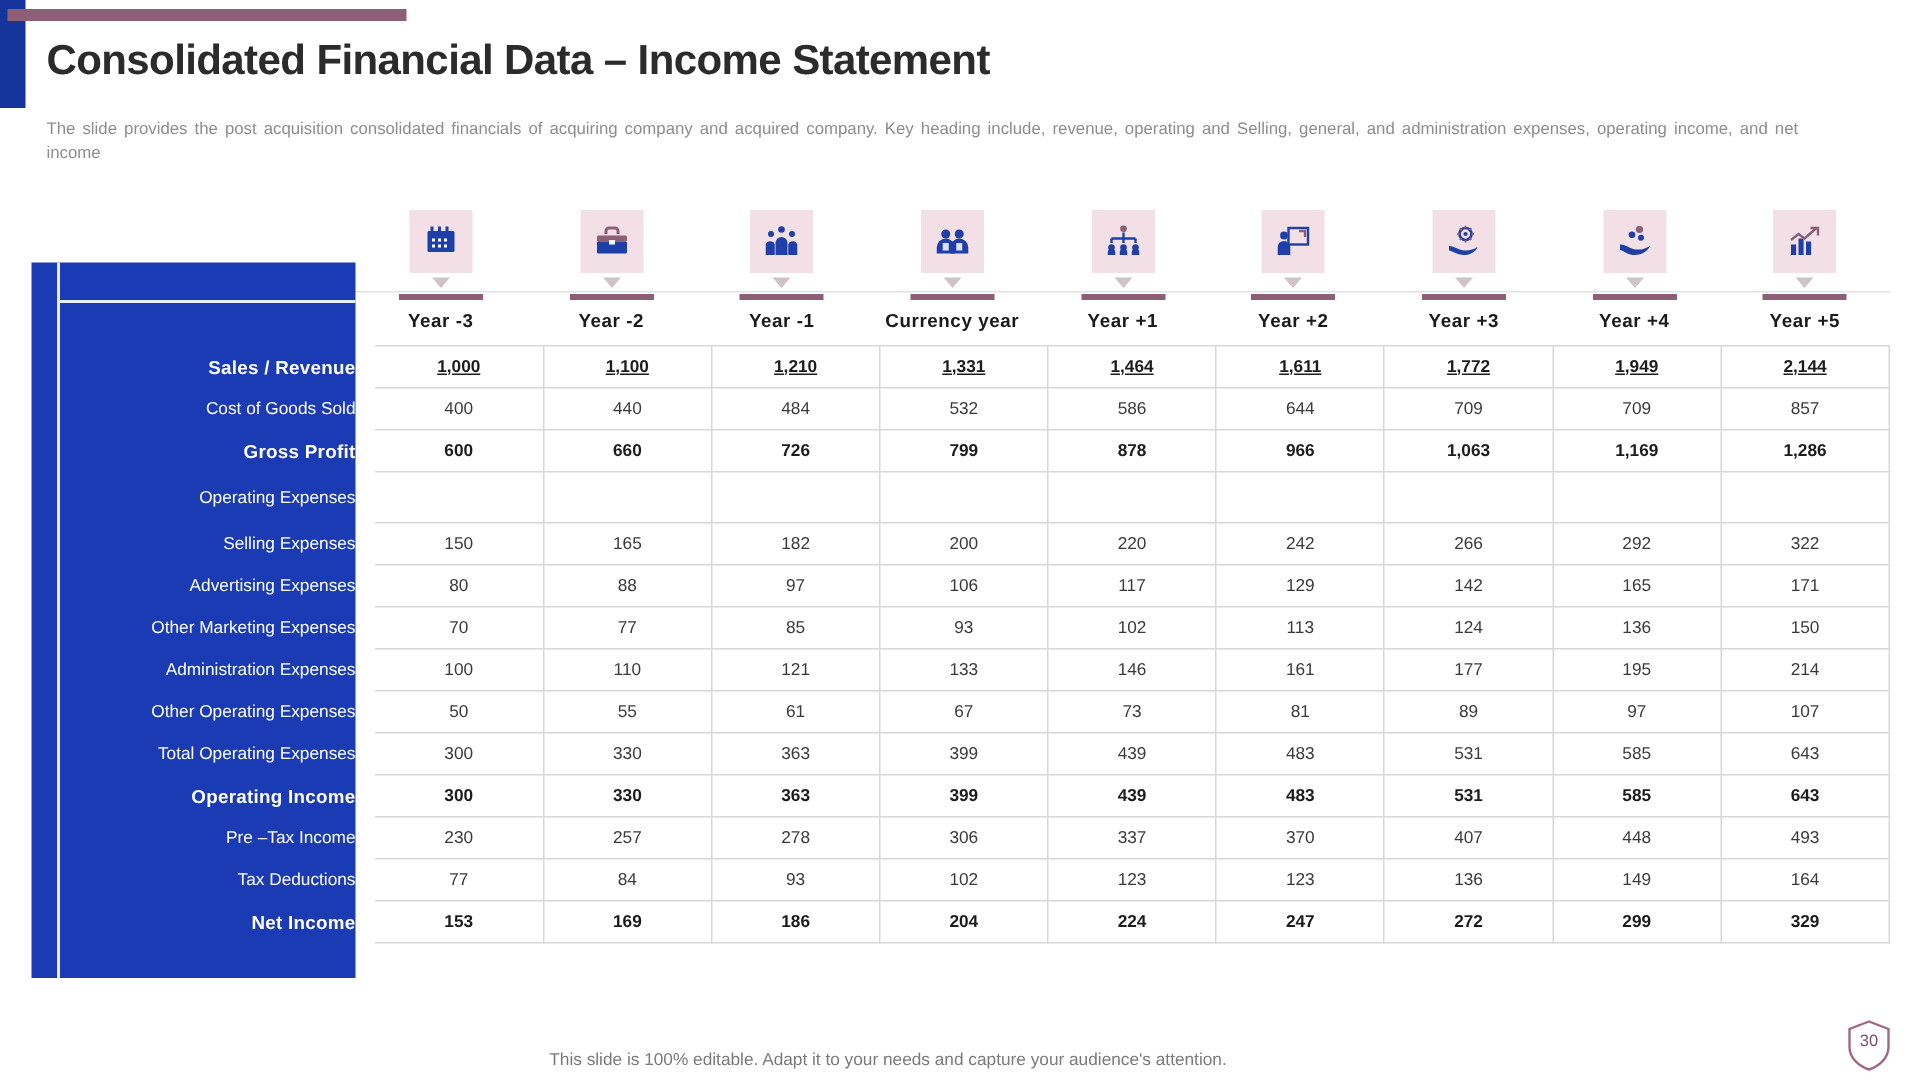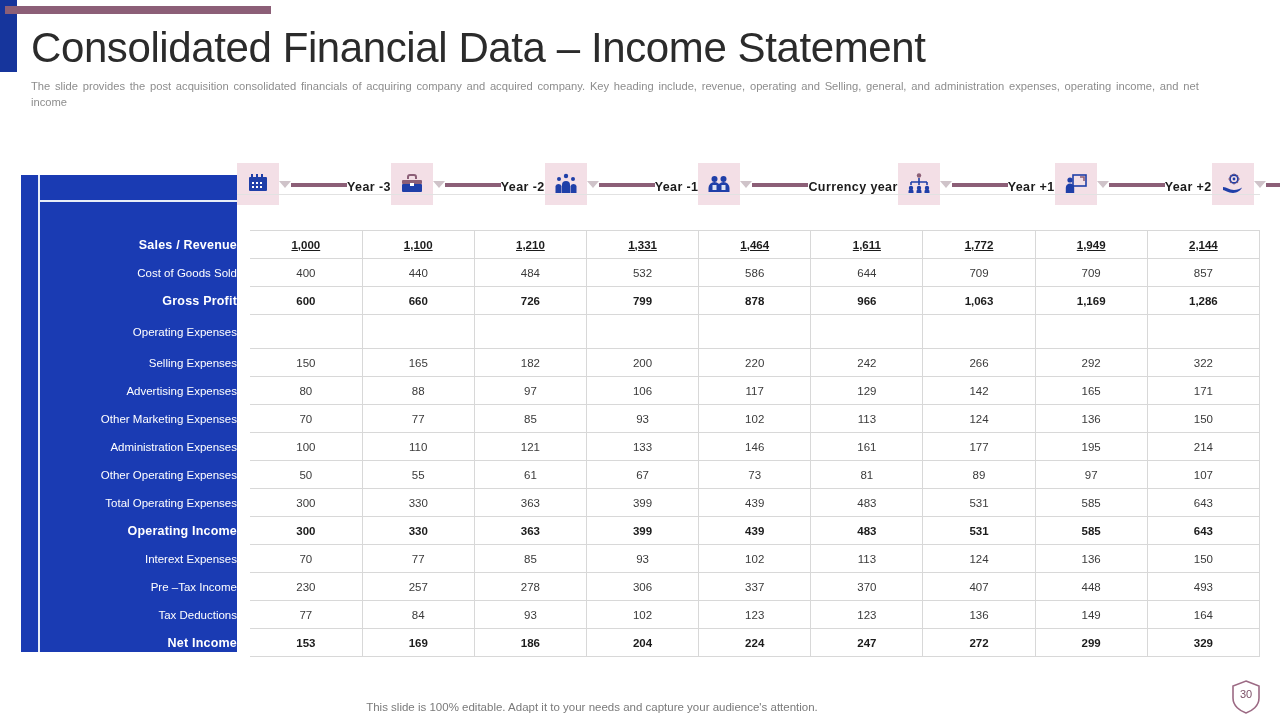--- a/index.html
+++ b/index.html
@@ -27,22 +27,22 @@
     position: absolute;
     left: 5px; top: 6px;
     width: 266px; height: 8px;
     background: #8c5f77;
   }
 
   
   .title {
     position: absolute;
     left: 31px; top: 24px;
-    font-size: 42px;
-    font-weight: 400;
+    font-size: 28px;
+    font-weight: 700;
     letter-spacing: -0.4px;
     color: #2b2b2b;
     white-space: nowrap;
   }
   .subtitle {
     position: absolute;
     left: 31px; top: 79px;
     width: 1180px;
     font-size: 11.2px;
     line-height: 15.5px;
@@ -54,21 +54,21 @@
   .headerstrip {
     position: absolute;
     left: 237px; top: 138px;
     width: 1023px; height: 90px;
     display: flex;
   }
   .hcol {
     flex: 1 1 0;
     position: relative;
     display: flex;
-    flex-direction: row;
+    flex-direction: column;
     align-items: center;
   }
   .icon-tile {
     width: 42px; height: 42px;
     background: #f3dfe6;
     display: flex;
     align-items: center;
     justify-content: center;
     margin-top: 2px;
   }
@@ -459,32 +459,20 @@
           <td class="datacell">330</td>
           <td class="datacell">363</td>
           <td class="datacell">399</td>
           <td class="datacell">439</td>
           <td class="datacell">483</td>
           <td class="datacell">531</td>
           <td class="datacell">585</td>
           <td class="datacell">643</td>
         </tr>
         <tr>
-          <td class="rowlabel">Interext Expenses</td>
-          <td class="datacell">70</td>
-          <td class="datacell">77</td>
-          <td class="datacell">85</td>
-          <td class="datacell">93</td>
-          <td class="datacell">102</td>
-          <td class="datacell">113</td>
-          <td class="datacell">124</td>
-          <td class="datacell">136</td>
-          <td class="datacell">150</td>
-        </tr>
-        <tr>
           <td class="rowlabel">Pre –Tax Income</td>
           <td class="datacell">230</td>
           <td class="datacell">257</td>
           <td class="datacell">278</td>
           <td class="datacell">306</td>
           <td class="datacell">337</td>
           <td class="datacell">370</td>
           <td class="datacell">407</td>
           <td class="datacell">448</td>
           <td class="datacell">493</td>

